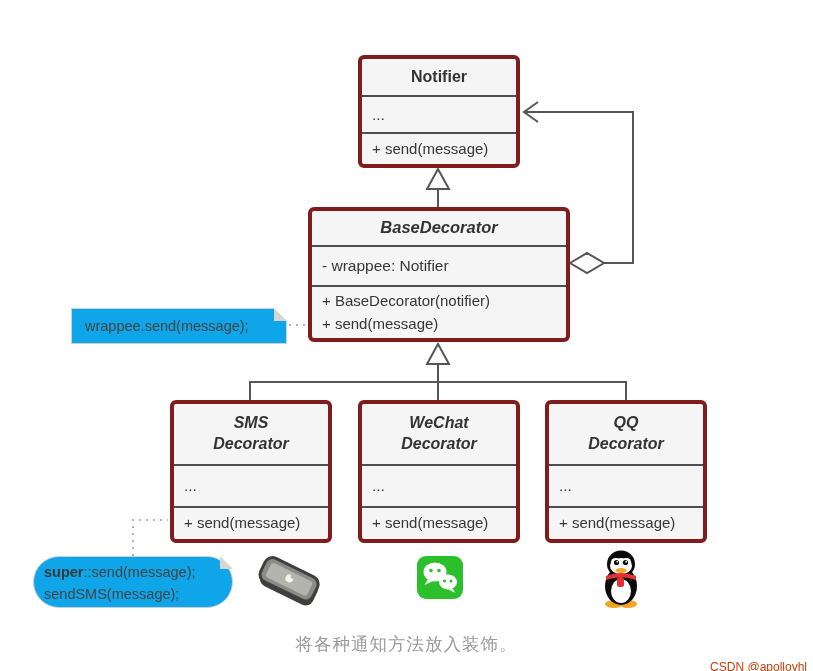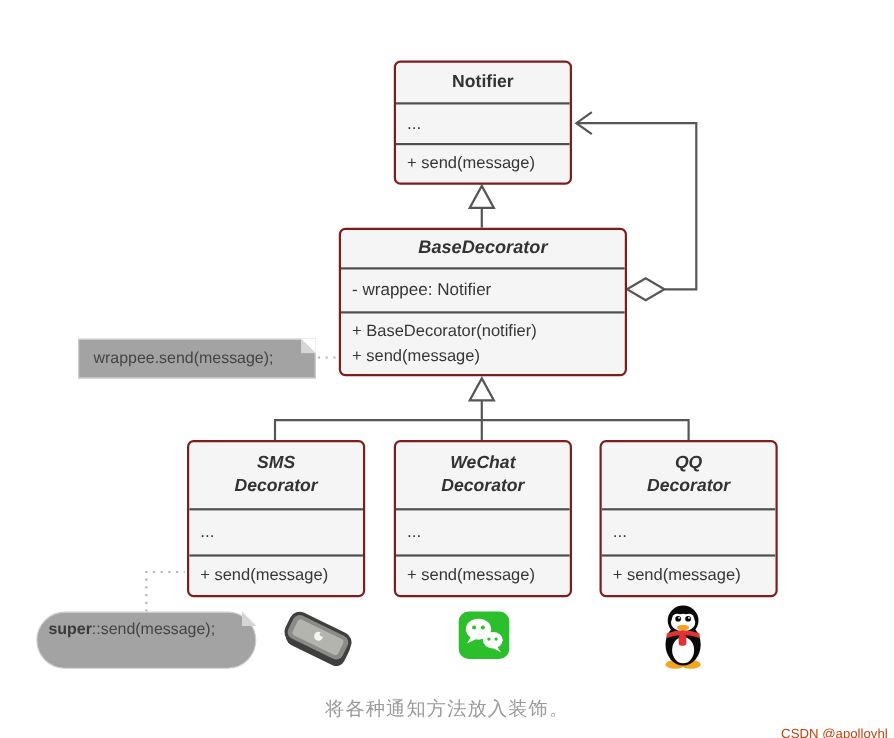--- a/index.html
+++ b/index.html
@@ -5,21 +5,21 @@
   * { margin:0; padding:0; box-sizing:border-box; }
   html,body { background:#ffffff; }
   .canvas {
     position:relative; width:813px; height:671px; background:#ffffff;
     font-family:"Liberation Sans","DejaVu Sans",sans-serif; color:#363636; overflow:hidden;
   }
   svg.connectors { position:absolute; left:0; top:0; }
 
   
   .uml-class {
-    position:absolute; background:#f5f5f5; border:2px solid #7f1d1d;
+    position:absolute; background:#f5f5f5; border:4px solid #7f1d1d;
     border-radius:6px; display:flex; flex-direction:column; overflow:hidden;
   }
   .uml-class .sec { width:100%; }
   .uml-class .sec + .sec { border-top:2px solid #4e4e4e; }
   .sec.title {
     display:flex; flex-direction:column; align-items:center; justify-content:center;
     font-weight:bold; font-size:16px; color:#333; line-height:1.3; text-align:center;
   }
   .sec.member {
     display:flex; align-items:center; padding-left:10px;
@@ -44,21 +44,21 @@
   .cls-sub { width:162px; height:143px; top:400px; }
   .cls-sub .title  { height:60px;font-style:italic; }
   .cls-sub .member { height:42px; }
   .cls-sub .methods{ flex:1; }
   #cls-sms    { left:170px; }
   #cls-wechat { left:358px;align-items:center; }
   #cls-qq     { left:545px; }
 
   
   .uml-note {
-    position:absolute; background:#a3a3a3; border:1px solid #cfcfcf;
+    position:absolute; background:#0ea5e9; border:1px solid #cfcfcf;
     color:#444; font-size:14.5px;
   }
   .uml-note .fold {
     position:absolute; top:-1px; right:-1px; width:0; height:0;
     border-top:13px solid #ffffff; border-left:13px solid #d6d6d6;
   }
   #note-wrappee { left:71px; top:308px; width:216px; height:36px;
     display:flex; align-items:center; padding-left:13px; }
   #note-super { left:33px; top:556px; width:200px; height:52px;
     padding:4px 10px; line-height:1.55;border-radius:26px; }
@@ -164,20 +164,21 @@
     </div>
   </div>
 
   <div class="uml-note" id="note-wrappee">
     <span>wrappee.send(message);</span>
     <i class="fold"></i>
   </div>
 
   <div class="uml-note" id="note-super">
     <div><b>super</b><span>::send(message);</span></div>
+    <div>sendSMS(message);</div>
     <i class="fold"></i>
   </div>
 
   <svg class="icon" id="icon-phone" viewBox="0 0 84 58">
     <g transform="rotate(26 42 29)">
       <rect x="13" y="18" width="58" height="26" rx="8" fill="#3f3f3f"></rect>
       <rect x="11" y="14" width="58" height="26" rx="8" fill="#8a8a86" stroke="#3f3f3f" stroke-width="3"></rect>
       <rect x="17" y="19" width="46" height="16" rx="3" fill="#b4b4ae"></rect>
       <circle cx="40" cy="26" r="4" fill="#f4f4f0"></circle>
       <circle cx="42" cy="23" r="2" fill="#b4b4ae"></circle>

